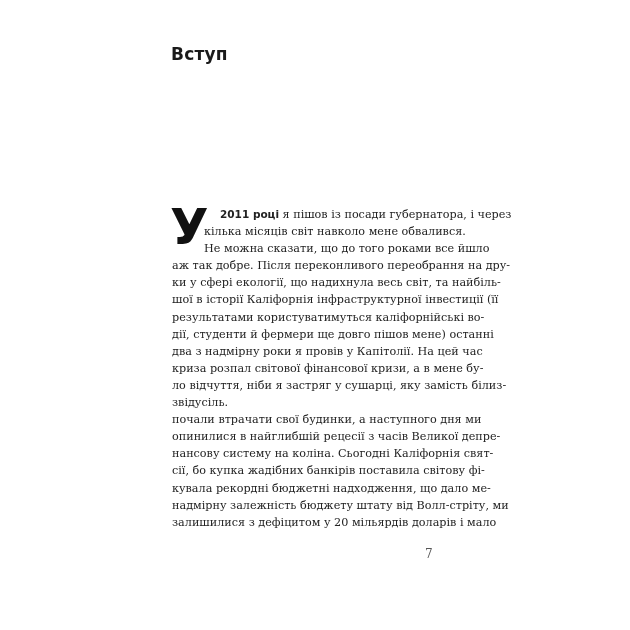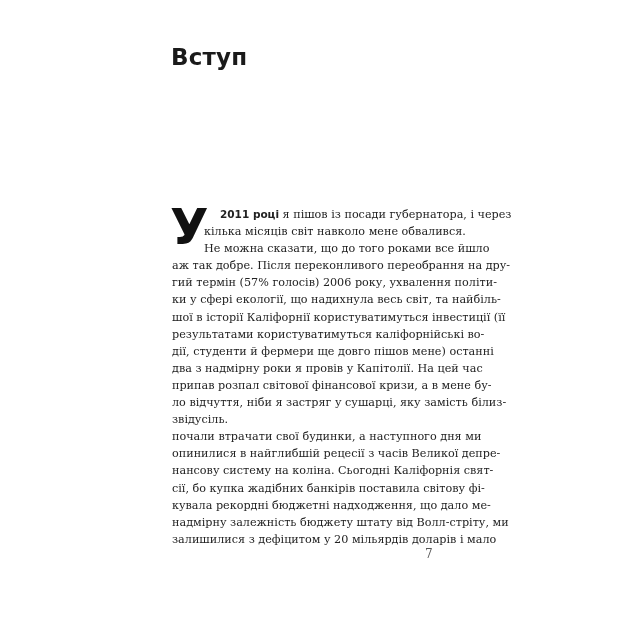--- a/index.html
+++ b/index.html
@@ -2,21 +2,21 @@
 <html><head>
   <meta charset="utf-8">
   <style>
     html, body { margin: 0; padding: 0; }
     body {
       width: 630px; height: 630px; background: #ffffff; position: relative; overflow: hidden;
       color: #1d1d1d;
     }
     .page-title {
       position: absolute; left: 171px; top: 44px;
-      font-family: "DejaVu Sans", sans-serif; font-weight: bold; font-size: 23px;
+      font-family: "DejaVu Sans", sans-serif; font-weight: bold; font-size: 17px;
       color: #1a1a1a; letter-spacing: 0.2px;
     }
     .body-text {
       position: absolute; left: 172px; top: 206px; width: 272px;
       font-family: "DejaVu Serif", serif; font-size: 11.2px; line-height: 17.1px;
       color: #222;
     }
     .line { white-space: nowrap; display: block; text-align: justify; text-align-last: justify; height: 17.1px; }
     .line.last { text-align-last: left; }
     .indent-drop { padding-left: 32px; }
@@ -36,27 +36,26 @@
 <body>
 
 <div class="page-title">Вступ</div>
 
 <div class="body-text">
   <span class="dropcap">У</span>
   <span class="line indent-drop"><span class="lead-bold">2011 році</span><span> я пішов із посади губернатора, і через</span></span>
   <span class="line indent-drop last">кілька місяців світ навколо мене обвалився.</span>
   <span class="line indent-drop">Не можна сказати, що до того роками все йшло</span>
   <span class="line">аж так добре. Після переконливого переобрання на дру-</span>
-  <span class="line">гий термін (57% голосів) 2006 року, ухвалення політи-</span>
   <span class="line">ки у сфері екології, що надихнула весь світ, та найбіль-</span>
-  <span class="line">шої в історії Каліфорнії користуватимуться інвестиції (її</span>
+  <span class="line">шої в історії Каліфорнія інфраструктурної інвестиції (її</span>
   <span class="line">результатами користуватимуться каліфорнійські во-</span>
   <span class="line">дії, студенти й фермери ще довго пішов мене) останні</span>
   <span class="line">два з надмірну роки я провів у Капітолії. На цей час</span>
-  <span class="line">припав розпал світової фінансової кризи, а в мене бу-</span>
+  <span class="line">криза розпал світової фінансової кризи, а в мене бу-</span>
   <span class="line">ло відчуття, ніби я застряг у сушарці, яку замість білиз-</span>
   <span class="line last">звідусіль.</span>
   <span class="line">почали втрачати свої будинки, а наступного дня ми</span>
   <span class="line">опинилися в найглибшій рецесії з часів Великої депре-</span>
   <span class="line">нансову систему на коліна. Сьогодні Каліфорнія свят-</span>
   <span class="line">сії, бо купка жадібних банкірів поставила світову фі-</span>
   <span class="line">кувала рекордні бюджетні надходження, що дало ме-</span>
   <span class="line">надмірну залежність бюджету штату від Волл-стріту, ми</span>
   <span class="line">залишилися з дефіцитом у 20 мільярдів доларів і мало</span>
 </div>

